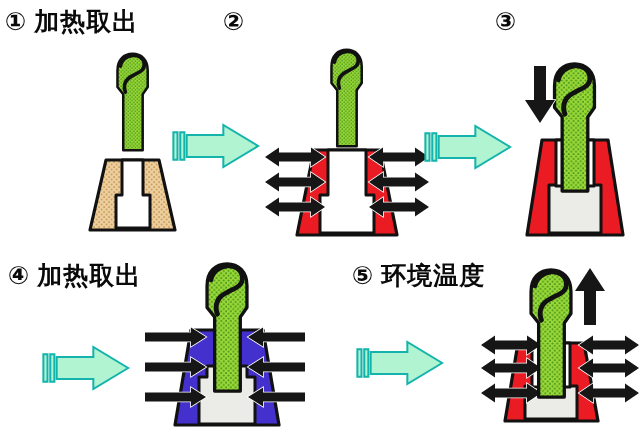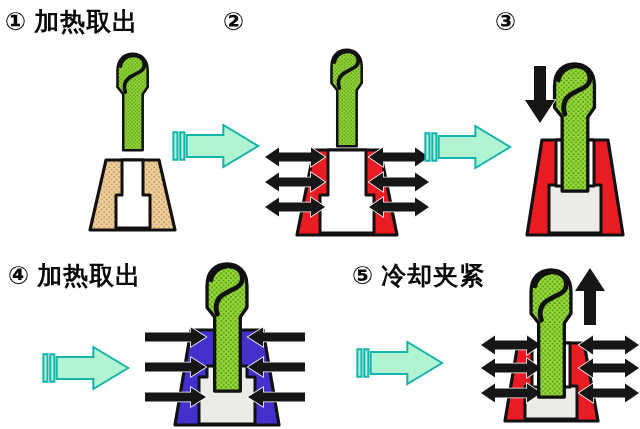--- a/index.html
+++ b/index.html
@@ -57,21 +57,21 @@
   </div>
   <div class="step-label" style="left:495px;top:7px;">
     <span>③</span>
   </div>
   <div class="step-label" style="left:8px;top:261px;">
     <span>④</span>
     <span>加热取出</span>
   </div>
   <div class="step-label" style="left:352px;top:261px;">
     <span>⑤</span>
-    <span>冷却夹紧</span>
+    <span>环境温度</span>
   </div>
 
   <svg class="abs" style="left:80px;top:48px;" width="105" height="185" viewBox="0 0 105 185">
     <path d="M26,112 L79,112 L95,182 L10,182 Z" fill="url(#pTan)" stroke="#111" stroke-width="3.2" stroke-linejoin="round"></path>
     <path d="M42,112 L63,112 L63,147 L70,147 L70,180 L36,180 L36,147 L42,147 Z" stroke="#111" stroke-width="3" stroke-linejoin="round" fill="#ffffff"></path>
     <use href="#toolSym" transform="translate(31,3) scale(0.72)"></use>
   </svg>
 
   <svg class="abs" style="left:172px;top:119px;" width="88" height="54" viewBox="0 0 96 58">
     <g stroke-width="2.2" stroke="#14b3ac">

